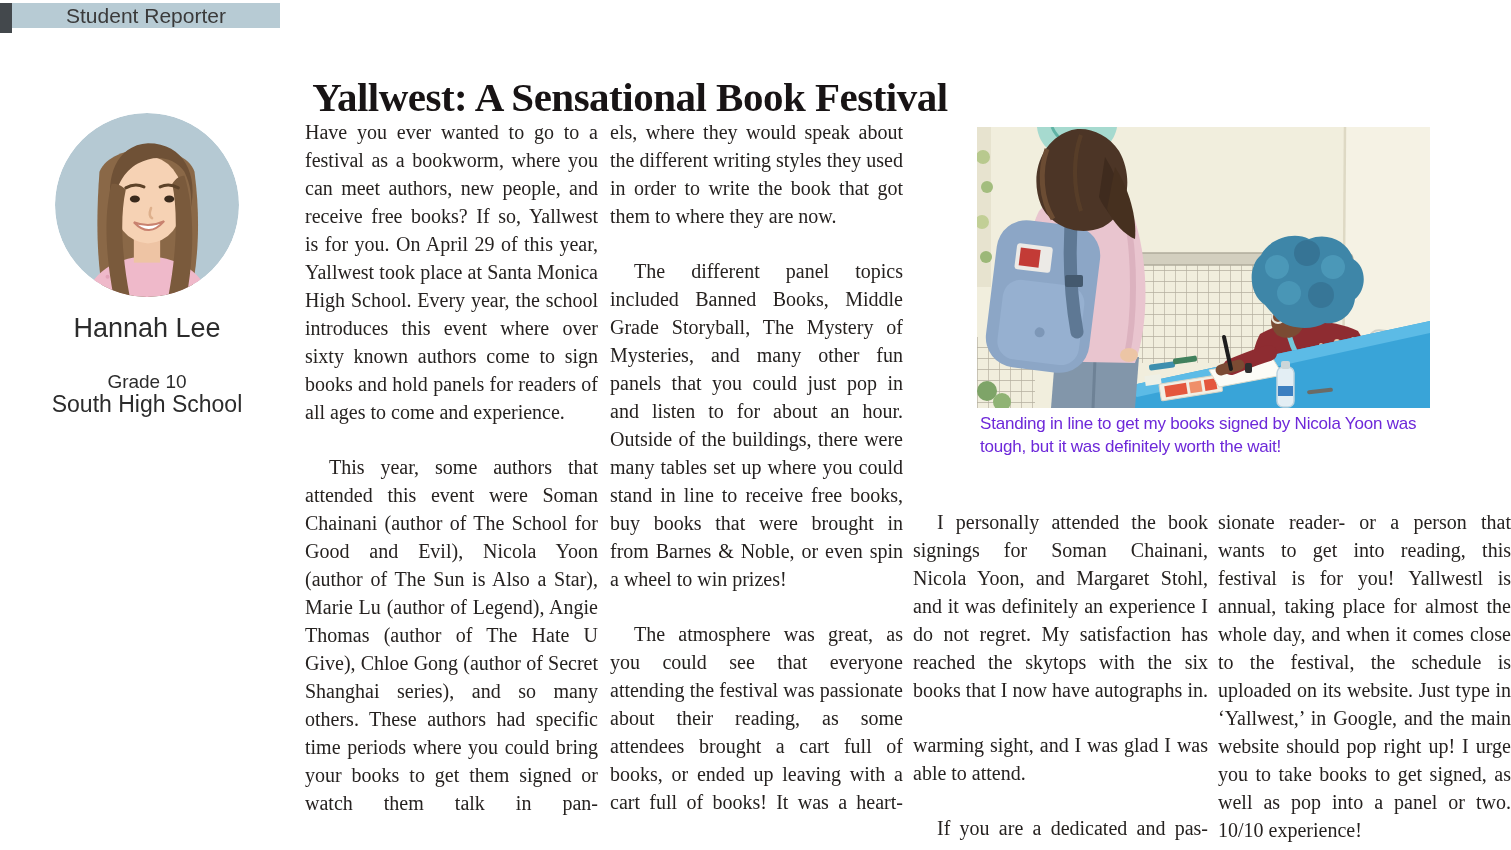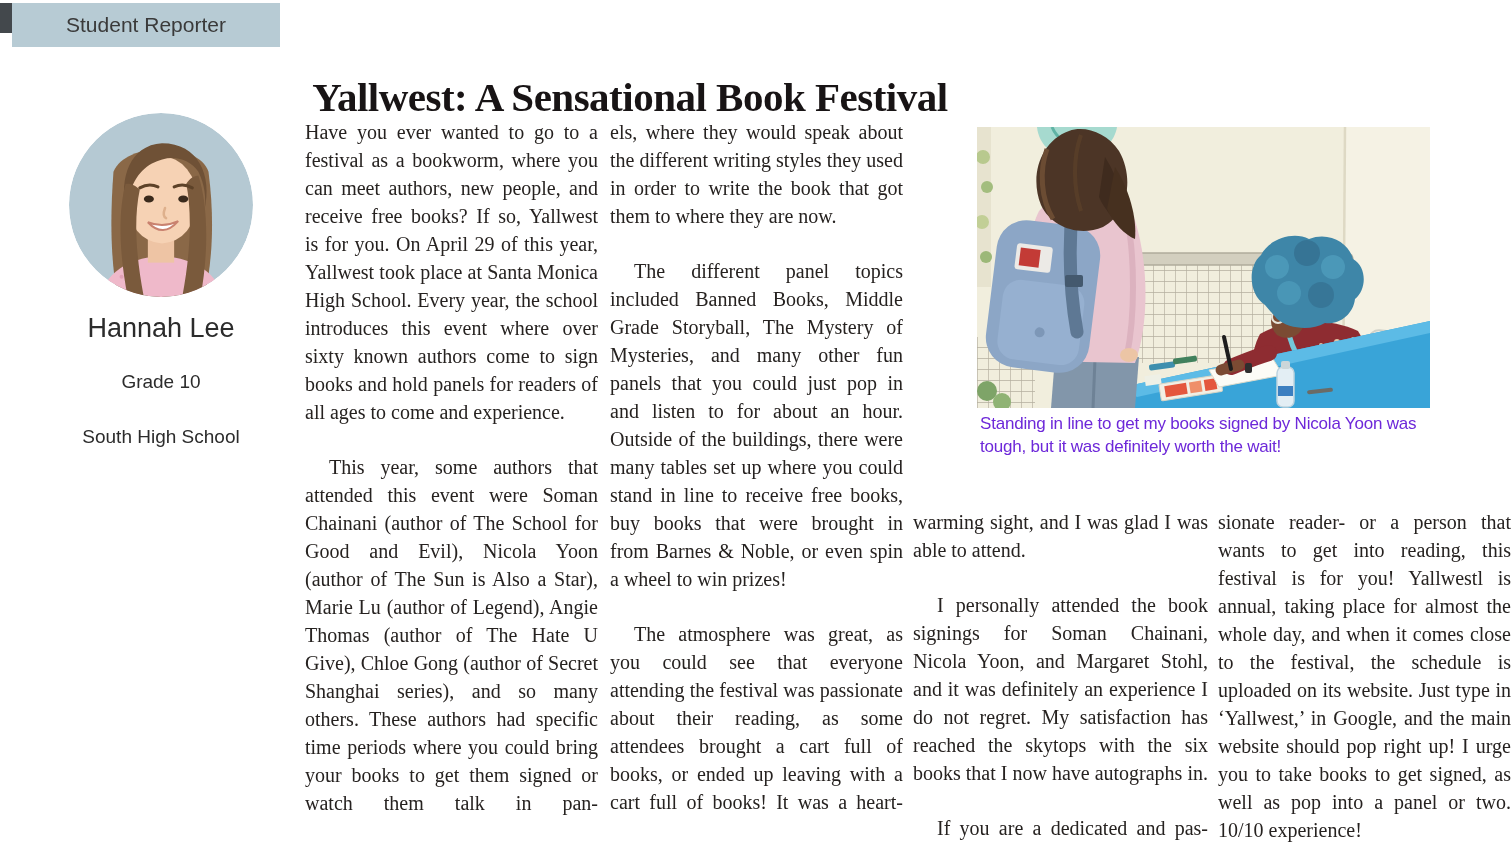--- a/index.html
+++ b/index.html
@@ -3,37 +3,37 @@
 <meta charset="utf-8">
 <style>
   html,body{margin:0;padding:0;}
   body{
     width:1511px;height:850px;position:relative;background:#ffffff;
     font-family:"Liberation Serif", serif;overflow:hidden;color:#262220;
   }
   
   .masthead-tab{position:absolute;left:0;top:3px;width:12px;height:30px;background:var(--masthead-tab,#43484c);}
   .masthead-bar{
-    position:absolute;left:12px;top:3px;width:268px;height:44px;
+    position:absolute;left:12px;top:3px;width:268px;height:25px;
     background:var(--masthead-bar,#b7cbd4);
     display:flex;align-items:center;justify-content:center;
     font-family:"Liberation Sans",sans-serif;font-size:21px;color:#3a3a3a;
   }
   
   .article-title{
     position:absolute;left:280px;top:46px;width:700px;text-align:center;
     font-size:41px;color:#181415;letter-spacing:-0.5px;white-space:nowrap;
   }
   
-  .profile{position:absolute;left:51px;top:113px;width:220px;text-align:center;font-family:"Liberation Sans",sans-serif;}
+  .profile{position:absolute;left:37px;top:113px;width:220px;text-align:center;font-family:"Liberation Sans",sans-serif;}
   .avatar{width:184px;height:184px;border-radius:50%;margin:0 auto;overflow:hidden;}
   .avatar svg{display:block;width:100%;height:100%;}
   .profile-name{margin-top:16px;font-size:27px;color:#2c2c2c;}
   .profile-grade{margin-top:26px;font-size:19px;line-height:23px;color:#2c2c2c;}
-  .profile-school{font-size:19px;line-height:23px;color:#2c2c2c;margin-top:32px;}
+  .profile-school{font-size:23px;line-height:23px;color:#2c2c2c;}
   
   .col{position:absolute;top:118px;width:293px;text-align:justify;font-size:20px;line-height:28px;}
   .col-1{left:305px;}
   .col-2{left:610px;}
   .col-3{left:913px;top:508px;width:295px;}
   .col-4{left:1218px;top:508px;width:293px;}
   .para{margin:0;}
   .para + .para{margin-top:27px;}
   .para.indent{text-indent:24px;}
   .para.cont{text-align-last:justify;}
@@ -96,22 +96,22 @@
   <div class="col col-1">
       <p class="para">Have you ever wanted to go to a festival as a bookworm, where you can meet authors, new people, and receive free books? If so, Yallwest is for you. On April 29 of this year, Yallwest took place at Santa Monica High School. Every year, the school introduces this event where over sixty known authors come to sign books and hold panels for readers of all ages to come and experience.</p>
       <p class="para indent cont">This year, some authors that attended this event were Soman Chainani (author of The School for Good and Evil), Nicola Yoon (author of The Sun is Also a Star), Marie Lu (author of Legend), Angie Thomas (author of The Hate U Give), Chloe Gong (author of Secret Shanghai series), and so many others. These authors had specific time periods where you could bring your books to get them signed or watch them talk in pan-</p>
     </div>
   <div class="col col-2">
       <p class="para">els, where they would speak about the different writing styles they used in order to write the book that got them to where they are now.</p>
       <p class="para indent">The different panel topics included Banned Books, Middle Grade Storyball, The Mystery of Mysteries, and many other fun panels that you could just pop in and listen to for about an hour. Outside of the buildings, there were many tables set up where you could stand in line to receive free books, buy books that were brought in from Barnes &amp; Noble, or even spin a wheel to win prizes!</p>
       <p class="para indent cont">The atmosphere was great, as you could see that everyone attending the festival was passionate about their reading, as some attendees brought a cart full of books, or ended up leaving with a cart full of books! It was a heart-</p>
     </div>
   <div class="col col-3">
+      <p class="para indent">I personally attended the book signings for Soman Chainani, Nicola Yoon, and Margaret Stohl, and it was definitely an experience I do not regret. My satisfaction has reached the skytops with the six books that I now have autographs in.</p>
       <p class="para">warming sight, and I was glad I was able to attend.</p>
-      <p class="para indent">I personally attended the book signings for Soman Chainani, Nicola Yoon, and Margaret Stohl, and it was definitely an experience I do not regret. My satisfaction has reached the skytops with the six books that I now have autographs in.</p>
       <p class="para indent cont">If you are a dedicated and pas-</p>
     </div>
   <div class="col col-4">
       <p class="para">sionate reader- or a person that wants to get into reading, this festival is for you! Yallwestl is annual, taking place for almost the whole day, and when it comes close to the festival, the schedule is uploaded on its website. Just type in ‘Yallwest,’ in Google, and the main website should pop right up! I urge you to take books to get signed, as well as pop into a panel or two. 10/10 experience!</p>
     </div>
 </main>
 
 <figure class="photo">
   <svg viewBox="0 0 453 281" preserveAspectRatio="none" aria-hidden="true">
     <defs>

